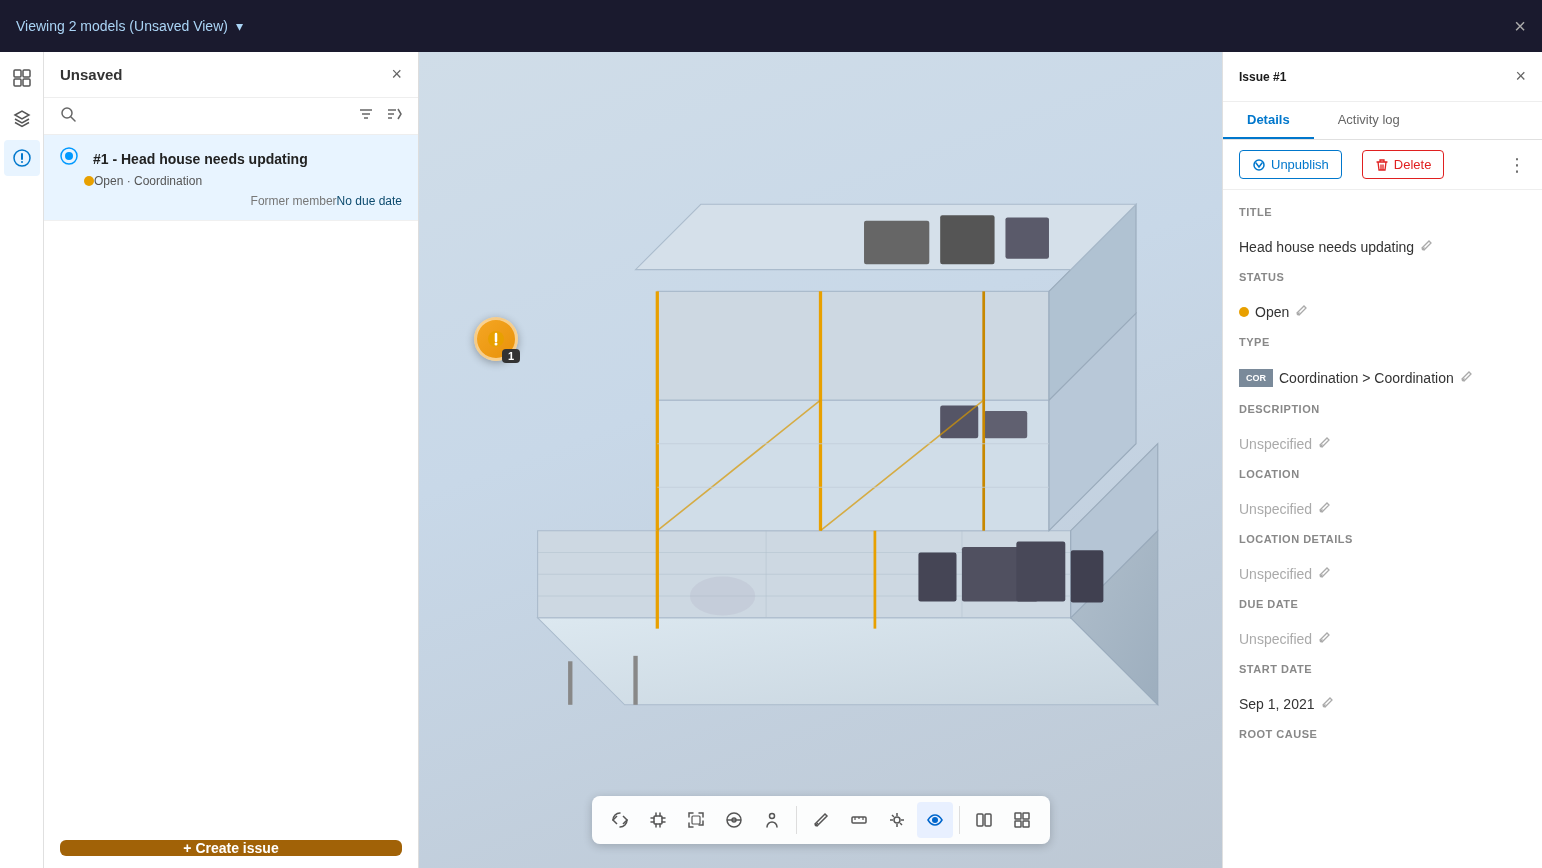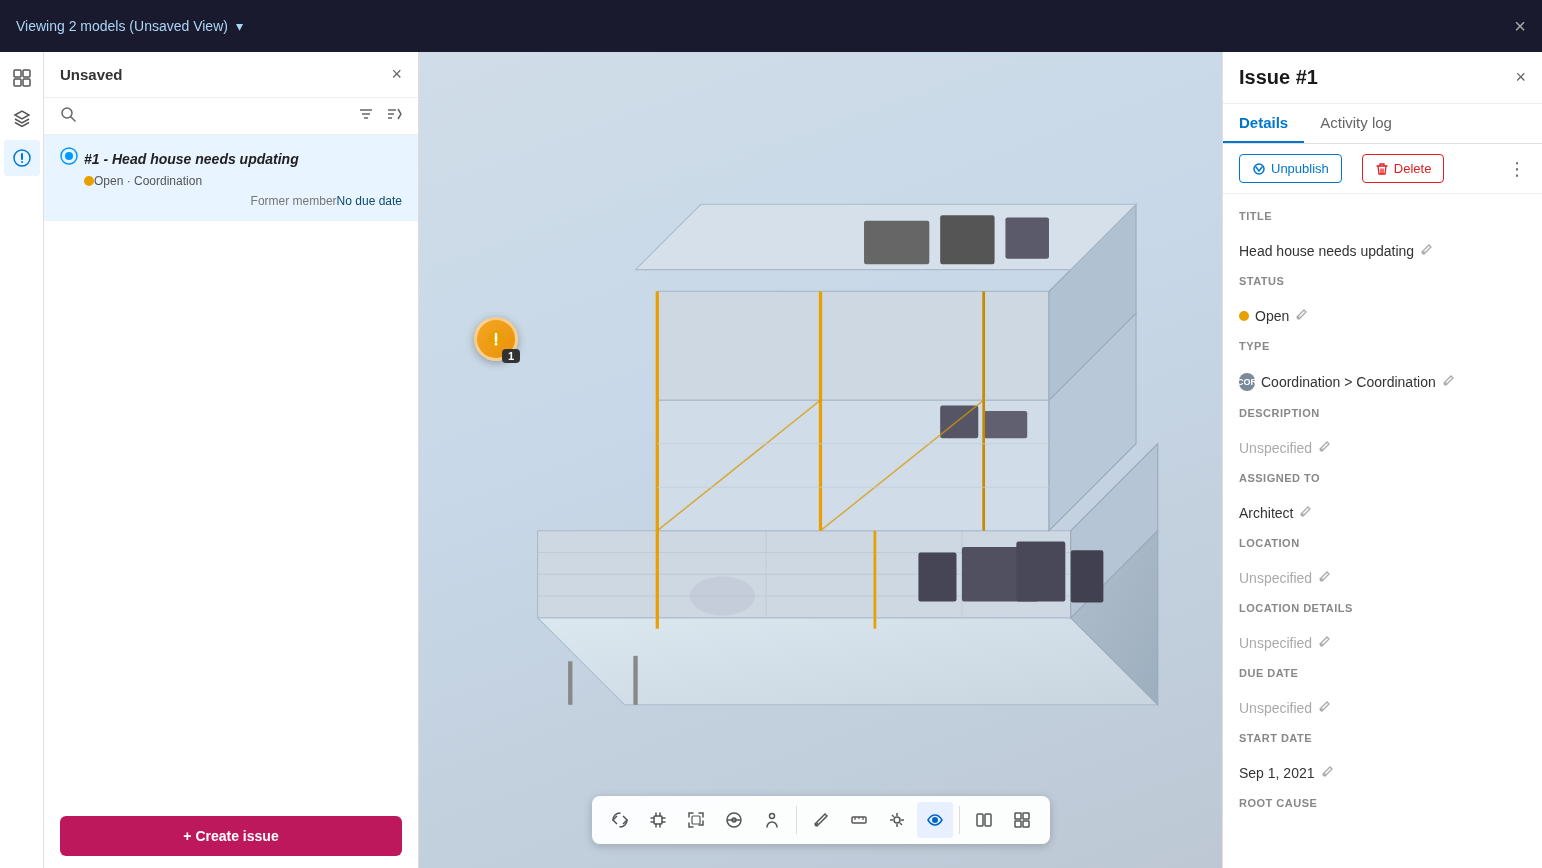--- a/index.html
+++ b/index.html
@@ -77,38 +77,38 @@
     .icon-sidebar-item.active { background: #e8f4ff; color: #0077cc; }
 
     
     .issue-list { flex: 1; overflow-y: auto; }
     .issue-item {
       padding: 12px 16px;
       border-bottom: 1px solid #f0f0f0;
       cursor: pointer;
       background: #e8f4ff;
     }
-    .issue-item-header { display: flex; align-items: center; gap: 6px; margin-bottom: 4px; font-style: italic; }
+    .issue-item-header { display: flex; align-items: center; gap: 15px; margin-bottom: 4px; }
     .issue-check-icon { color: #0099ff; font-size: 18px; }
     .issue-title { font-size: 14px; font-weight: 600; color: #222; }
     .issue-meta { display: flex; align-items: center; gap: 0; margin-left: 24px; margin-bottom: 6px; }
     .issue-status-dot { width: 10px; height: 10px; border-radius: 50%; background: #e8a000; display: inline-block; flex-shrink: 0; }
     .issue-status-text { font-size: 12px; color: #555; }
     .issue-footer { display: flex; justify-content: flex-end; margin-left: 24px; }
     .issue-member { font-size: 12px; color: #777; }
     .issue-due { font-size: 12px; color: #0c4a6e; }
 
     
     .create-issue-btn {
       margin: 12px 16px;
-      background: #be185d;
+      background: #a16207;
       color: #fff;
       border: none;
       border-radius: 6px;
-      padding: 12px;
+      padding: 0;
       font-size: 14px;
       font-weight: 600;
       cursor: pointer;
       display: flex;
       align-items: center;
       justify-content: center;
       gap: 6px;
     }
 
     
@@ -190,29 +190,29 @@
       flex-shrink: 0;
       border-left: 1px solid #e0e0e0;
     }
     .details-header {
       display: flex;
       align-items: center;
       justify-content: space-between;
       padding: 14px 16px;
       border-bottom: 1px solid #eee;
     }
-    .details-title { font-size: 20px; font-weight: 700; color: #1a1a1a; }
+    .details-title { font-size: 12px; font-weight: 700; color: #1a1a1a; }
     .details-close { color: #666; cursor: pointer; font-size: 18px; }
     .details-tabs {
       display: flex;
       border-bottom: 1px solid #e0e0e0;
     }
     .details-tab {
-      padding: 10px 16px;
-      font-size: 15px;
+      padding: 10px 24px;
+      font-size: 13px;
       color: #666;
       cursor: pointer;
       border-bottom: 2px solid transparent;
     }
     .details-tab.active { color: #0077cc; border-bottom-color: #0077cc; font-weight: 600; }
     .details-actions {
       display: flex;
       align-items: center;
       padding: 10px 16px;
       gap: 20px;
@@ -249,23 +249,23 @@
     .detail-value.unspecified { color: #aaa; }
     .status-dot-orange { width: 10px; height: 10px; border-radius: 50%; background: #e8a000; flex-shrink: 0; }
     .type-badge {
       display: inline-flex;
       align-items: center;
       gap: 4px;
       background: #fff;
       border-radius: 3px;
     }
     .type-badge-icon {
-      width: 16px;
+      width: 34px;
       height: 18px;
-      border-radius: 8px;
+      border-radius: 0;
       background: #888;
       display: flex;
       align-items: center;
       justify-content: center;
       color: #fff;
       font-size: 9px;
       font-weight: bold;
     }
 
     
@@ -616,32 +616,20 @@
           <span>Unspecified</span>
           <span class="edit-icon">
             <svg width="13" height="13" viewBox="0 0 13 13" fill="none">
               <path d="M2 9L9 2l2 2-7 7z" stroke="#aaa" stroke-width="1.3"></path>
               <line x1="2" y1="11" x2="4.5" y2="8.5" stroke="#aaa" stroke-width="1.3"></line>
             </svg>
           </span>
         </div>
       </div>
 
-      <div class="detail-field">
-        <div class="detail-label">Assigned to</div>
-        <div class="detail-value">
-          <span>Architect</span>
-          <span class="edit-icon">
-            <svg width="13" height="13" viewBox="0 0 13 13" fill="none">
-              <path d="M2 9L9 2l2 2-7 7z" stroke="#aaa" stroke-width="1.3"></path>
-              <line x1="2" y1="11" x2="4.5" y2="8.5" stroke="#aaa" stroke-width="1.3"></line>
-            </svg>
-          </span>
-        </div>
-      </div>
 
       <div class="detail-field">
         <div class="detail-label">Location</div>
         <div class="detail-value unspecified">
           <span>Unspecified</span>
           <span class="edit-icon">
             <svg width="13" height="13" viewBox="0 0 13 13" fill="none">
               <path d="M2 9L9 2l2 2-7 7z" stroke="#aaa" stroke-width="1.3"></path>
               <line x1="2" y1="11" x2="4.5" y2="8.5" stroke="#aaa" stroke-width="1.3"></line>
             </svg>

